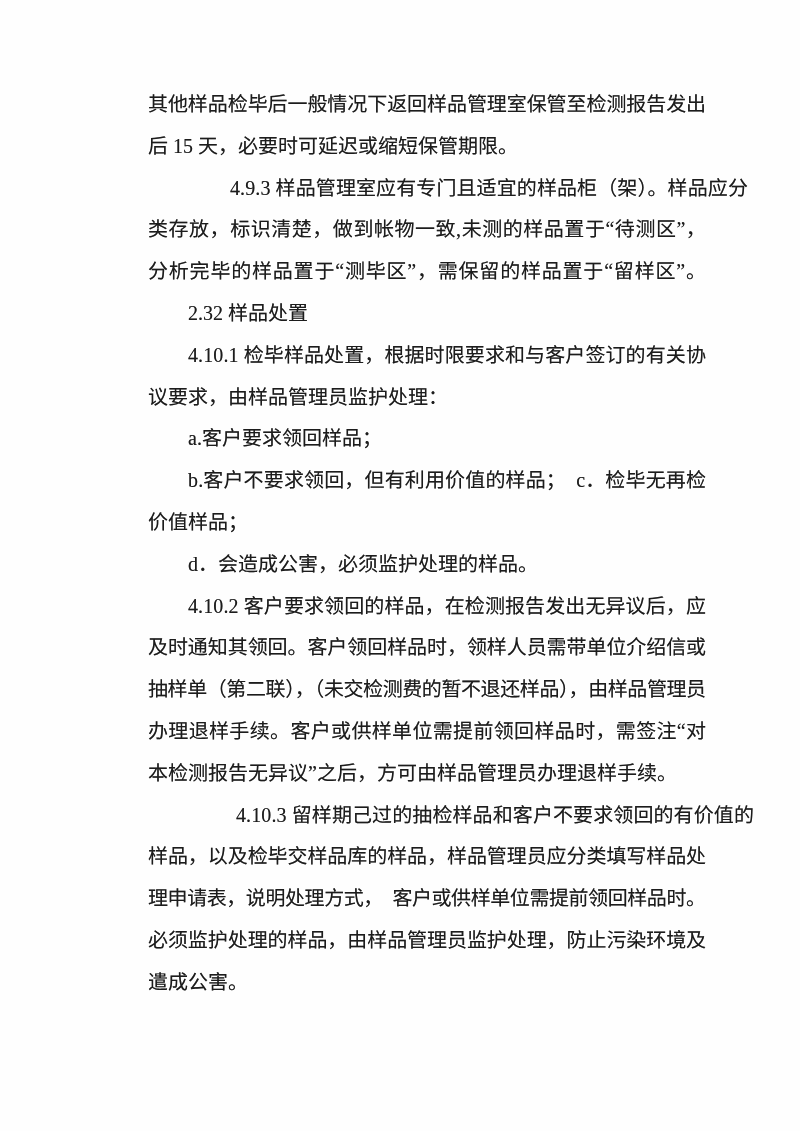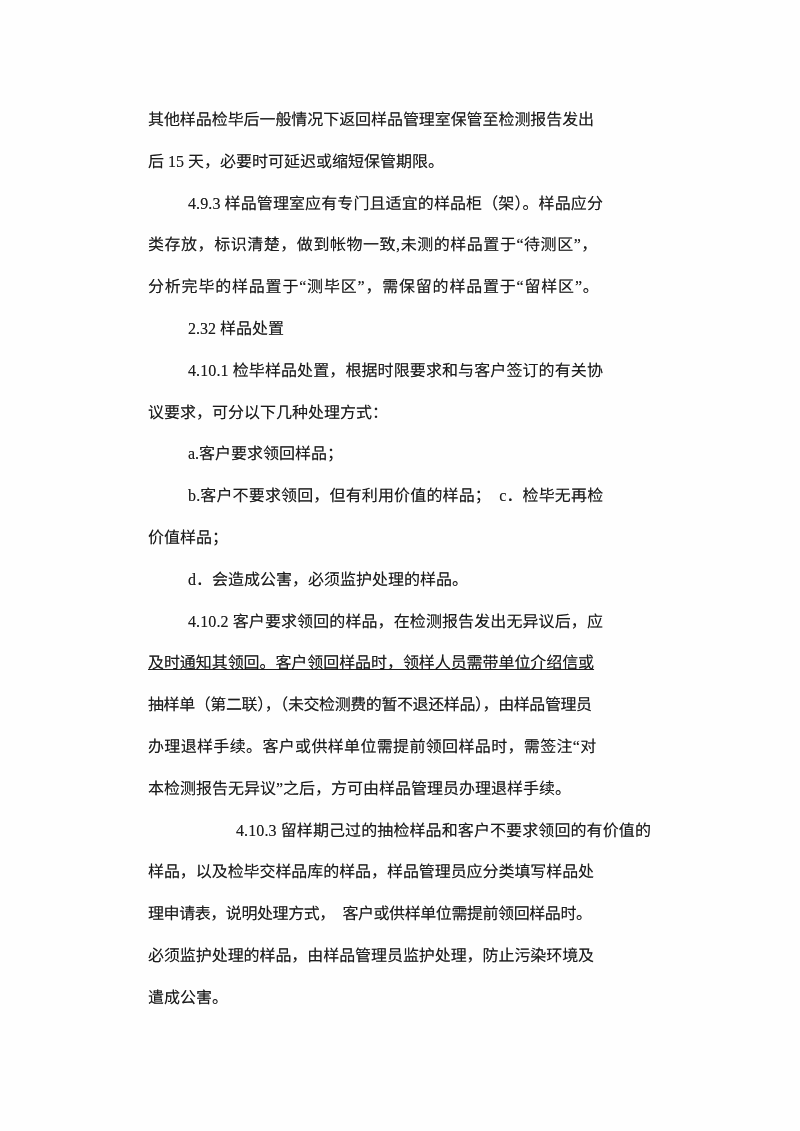--- a/index.html
+++ b/index.html
@@ -12,54 +12,54 @@
     width: 800px;
     height: 1131px;
     margin: 0 auto;
     background: #fefefe;
     overflow: hidden;
     font-family: "Liberation Serif", "DejaVu Serif", serif;
   }
   .content {
     position: absolute;
     left: 148px;
-    top: 99px;
+    top: 84px;
     width: 558px;
-    font-size: 16px;
+    font-size: 20px;
     color: #1c1c1c;
     text-shadow: 0 0 0.6px rgba(40,40,40,0.55);
   }
   .line {
     height: 41.8px;
     line-height: 41.8px;
     white-space: nowrap;
   }
   .line.indent {
     padding-left: 40px;
   }
 </style>
 </head>
 <body>
 
 <div class="page">
   <div class="content" style="color: rgb(28, 28, 28);">
       <div class="line"><span style="letter-spacing: -0.07px;">其他样品检毕后一般情况下返回样品管理室保管至检测报告发出</span></div>
       <div class="line"><span>后 15 天，必要时可延迟或缩短保管期限。</span></div>
-      <div class="line indent"><span style="letter-spacing: 0.1px;">4.9.3 样品管理室应有专门且适宜的样品柜（架）。样品应分</span></div>
+      <div class="line indent"><span style="letter-spacing: 0.1px; margin-left: 42px;">4.9.3 样品管理室应有专门且适宜的样品柜（架）。样品应分</span></div>
       <div class="line"><span style="letter-spacing: 0.54px;">类存放，标识清楚，做到帐物一致,未测的样品置于“待测区”，</span></div>
       <div class="line"><span style="letter-spacing: 0.8px;">分析完毕的样品置于“测毕区”，需保留的样品置于“留样区”。</span></div>
       <div class="line indent"><span>2.32 样品处置</span></div>
       <div class="line indent"><span style="letter-spacing: 0.1px;">4.10.1 检毕样品处置，根据时限要求和与客户签订的有关协</span></div>
-      <div class="line"><span>议要求，可分以下几种处理方式：</span></div>
+      <div class="line"><span>议要求，由样品管理员监护处理：</span></div>
       <div class="line indent"><span>a.客户要求领回样品；</span></div>
       <div class="line indent"><span style="letter-spacing: 0.15px;">b.客户不要求领回，但有利用价值的样品；　c．检毕无再检</span></div>
       <div class="line"><span>价值样品；</span></div>
       <div class="line indent"><span>d．会造成公害，必须监护处理的样品。</span></div>
       <div class="line indent"><span style="letter-spacing: 0.1px; margin-top: 27px;">4.10.2 客户要求领回的样品，在检测报告发出无异议后，应</span></div>
-      <div class="line"><span style="letter-spacing: -0.07px; text-decoration: underline;">及时通知其领回。客户领回样品时，领样人员需带单位介绍信或</span></div>
+      <div class="line"><span style="letter-spacing: -0.07px;">及时通知其领回。客户领回样品时，领样人员需带单位介绍信或</span></div>
       <div class="line"><span style="letter-spacing: -0.41px;">抽样单（第二联），（未交检测费的暂不退还样品），由样品管理员</span></div>
       <div class="line"><span style="letter-spacing: 0.34px;">办理退样手续。客户或供样单位需提前领回样品时，需签注“对</span></div>
       <div class="line"><span>本检测报告无异议”之后，方可由样品管理员办理退样手续。</span></div>
       <div class="line indent"><span style="letter-spacing: 0.1px; margin-left: 48px;">4.10.3 留样期己过的抽检样品和客户不要求领回的有价值的</span></div>
       <div class="line"><span style="letter-spacing: -0.07px;">样品，以及检毕交样品库的样品，样品管理员应分类填写样品处</span></div>
       <div class="line"><span style="letter-spacing: -0.43px;">理申请表，说明处理方式，　客户或供样单位需提前领回样品时。</span></div>
       <div class="line"><span style="letter-spacing: -0.07px;">必须监护处理的样品，由样品管理员监护处理，防止污染环境及</span></div>
       <div class="line"><span>遣成公害。</span></div>
     </div>
 </div>

